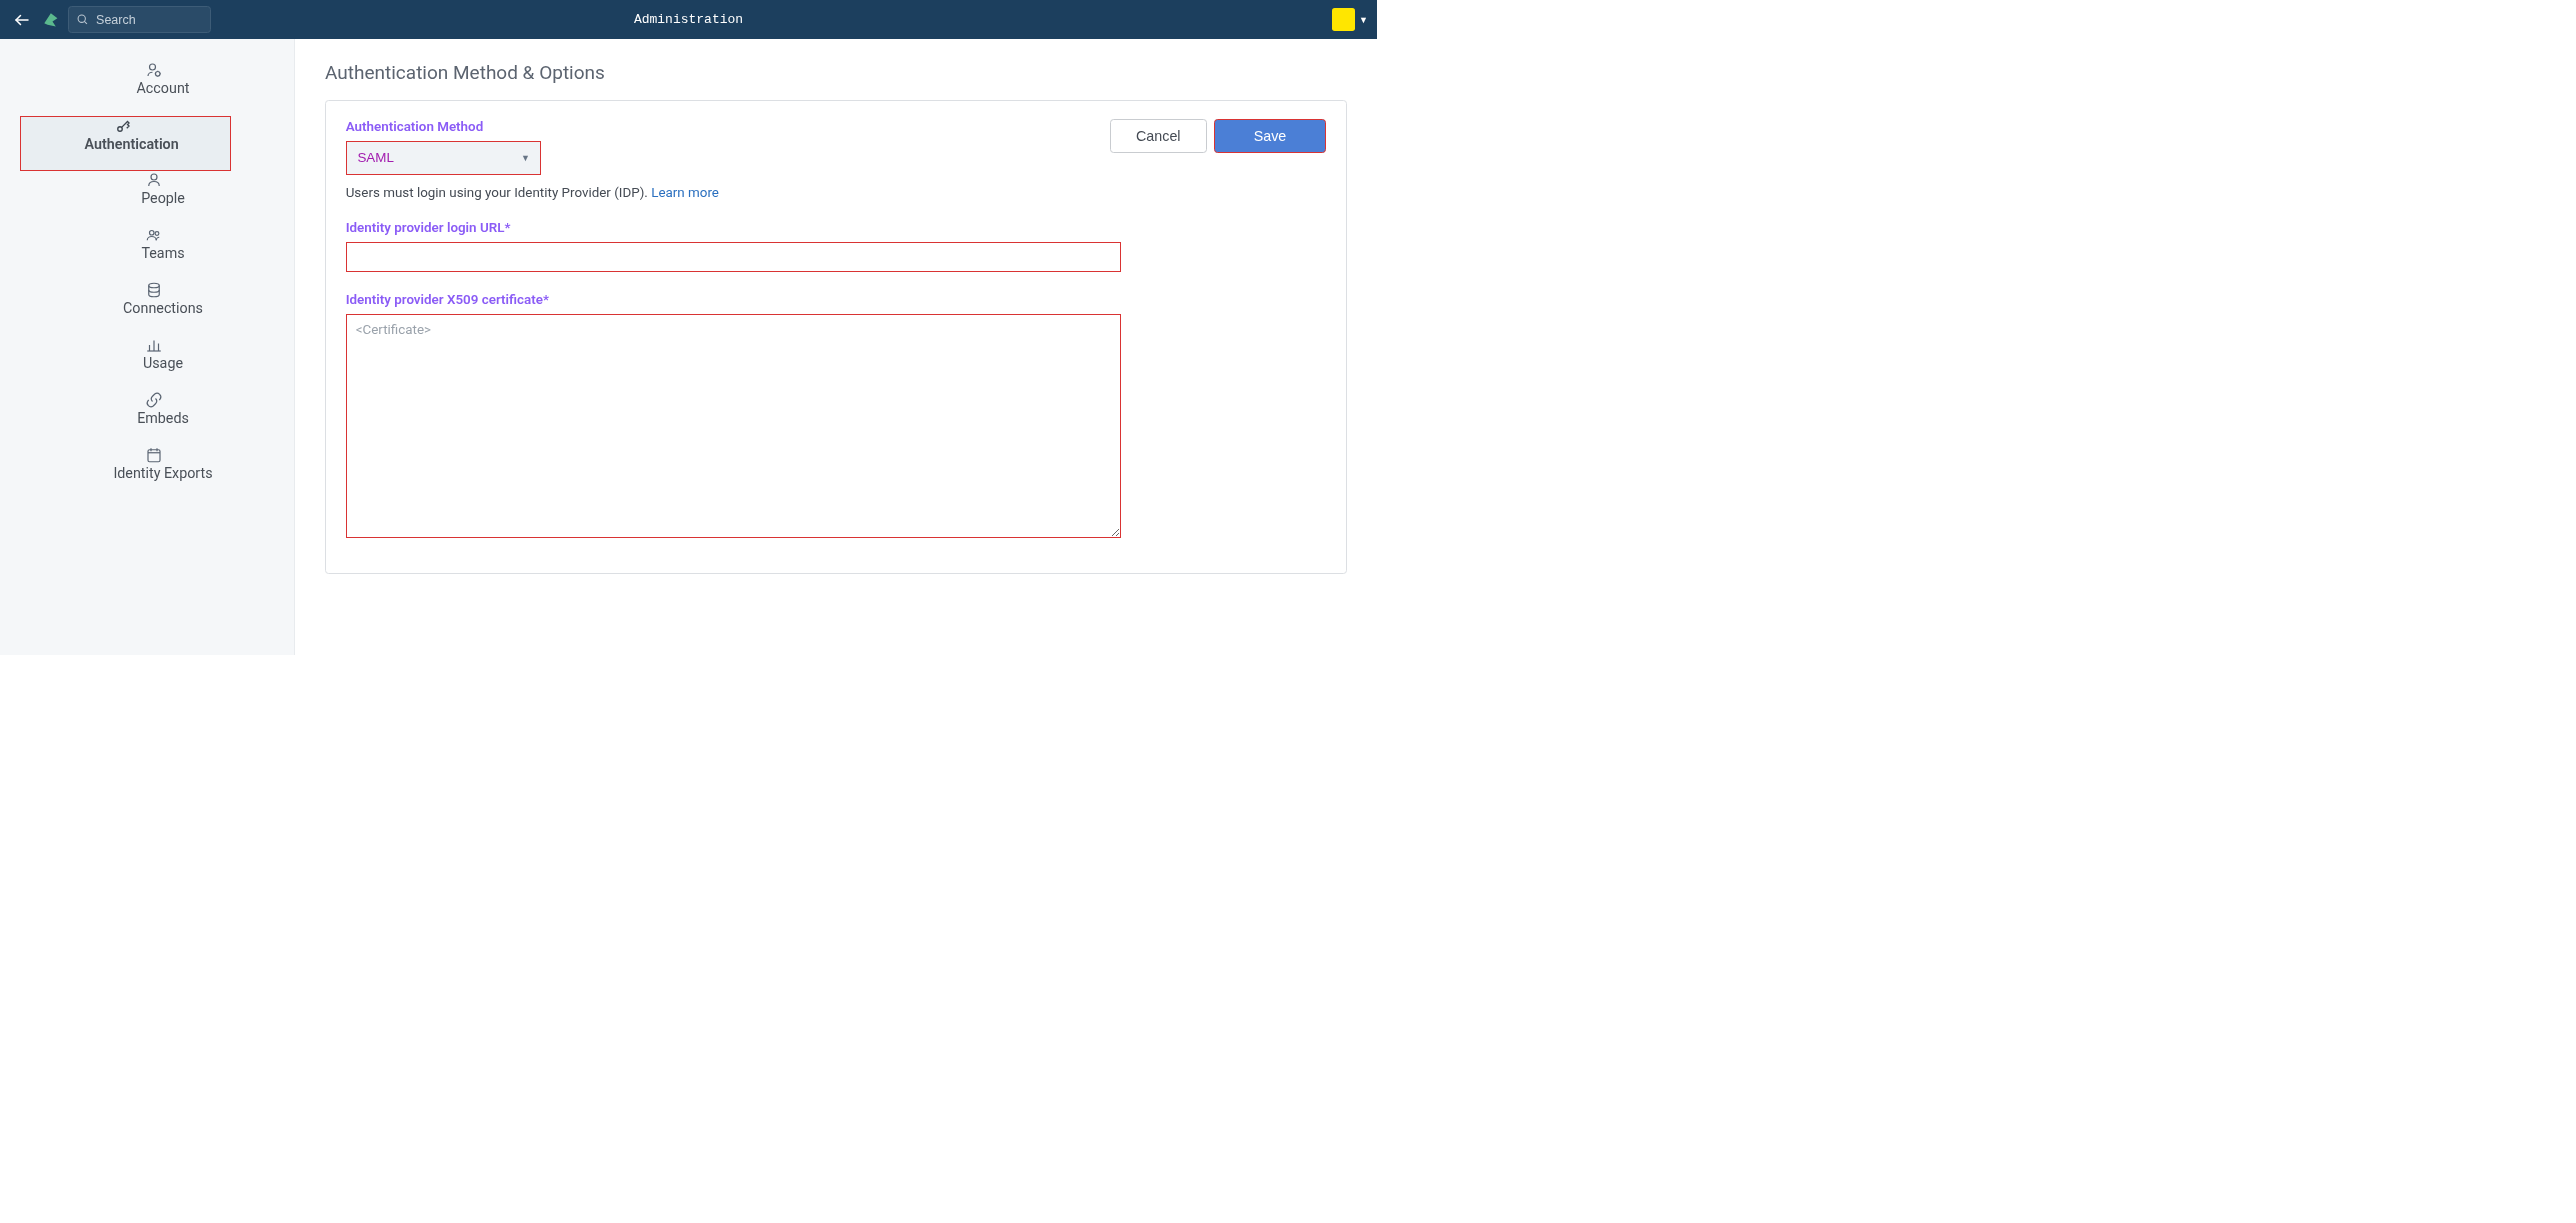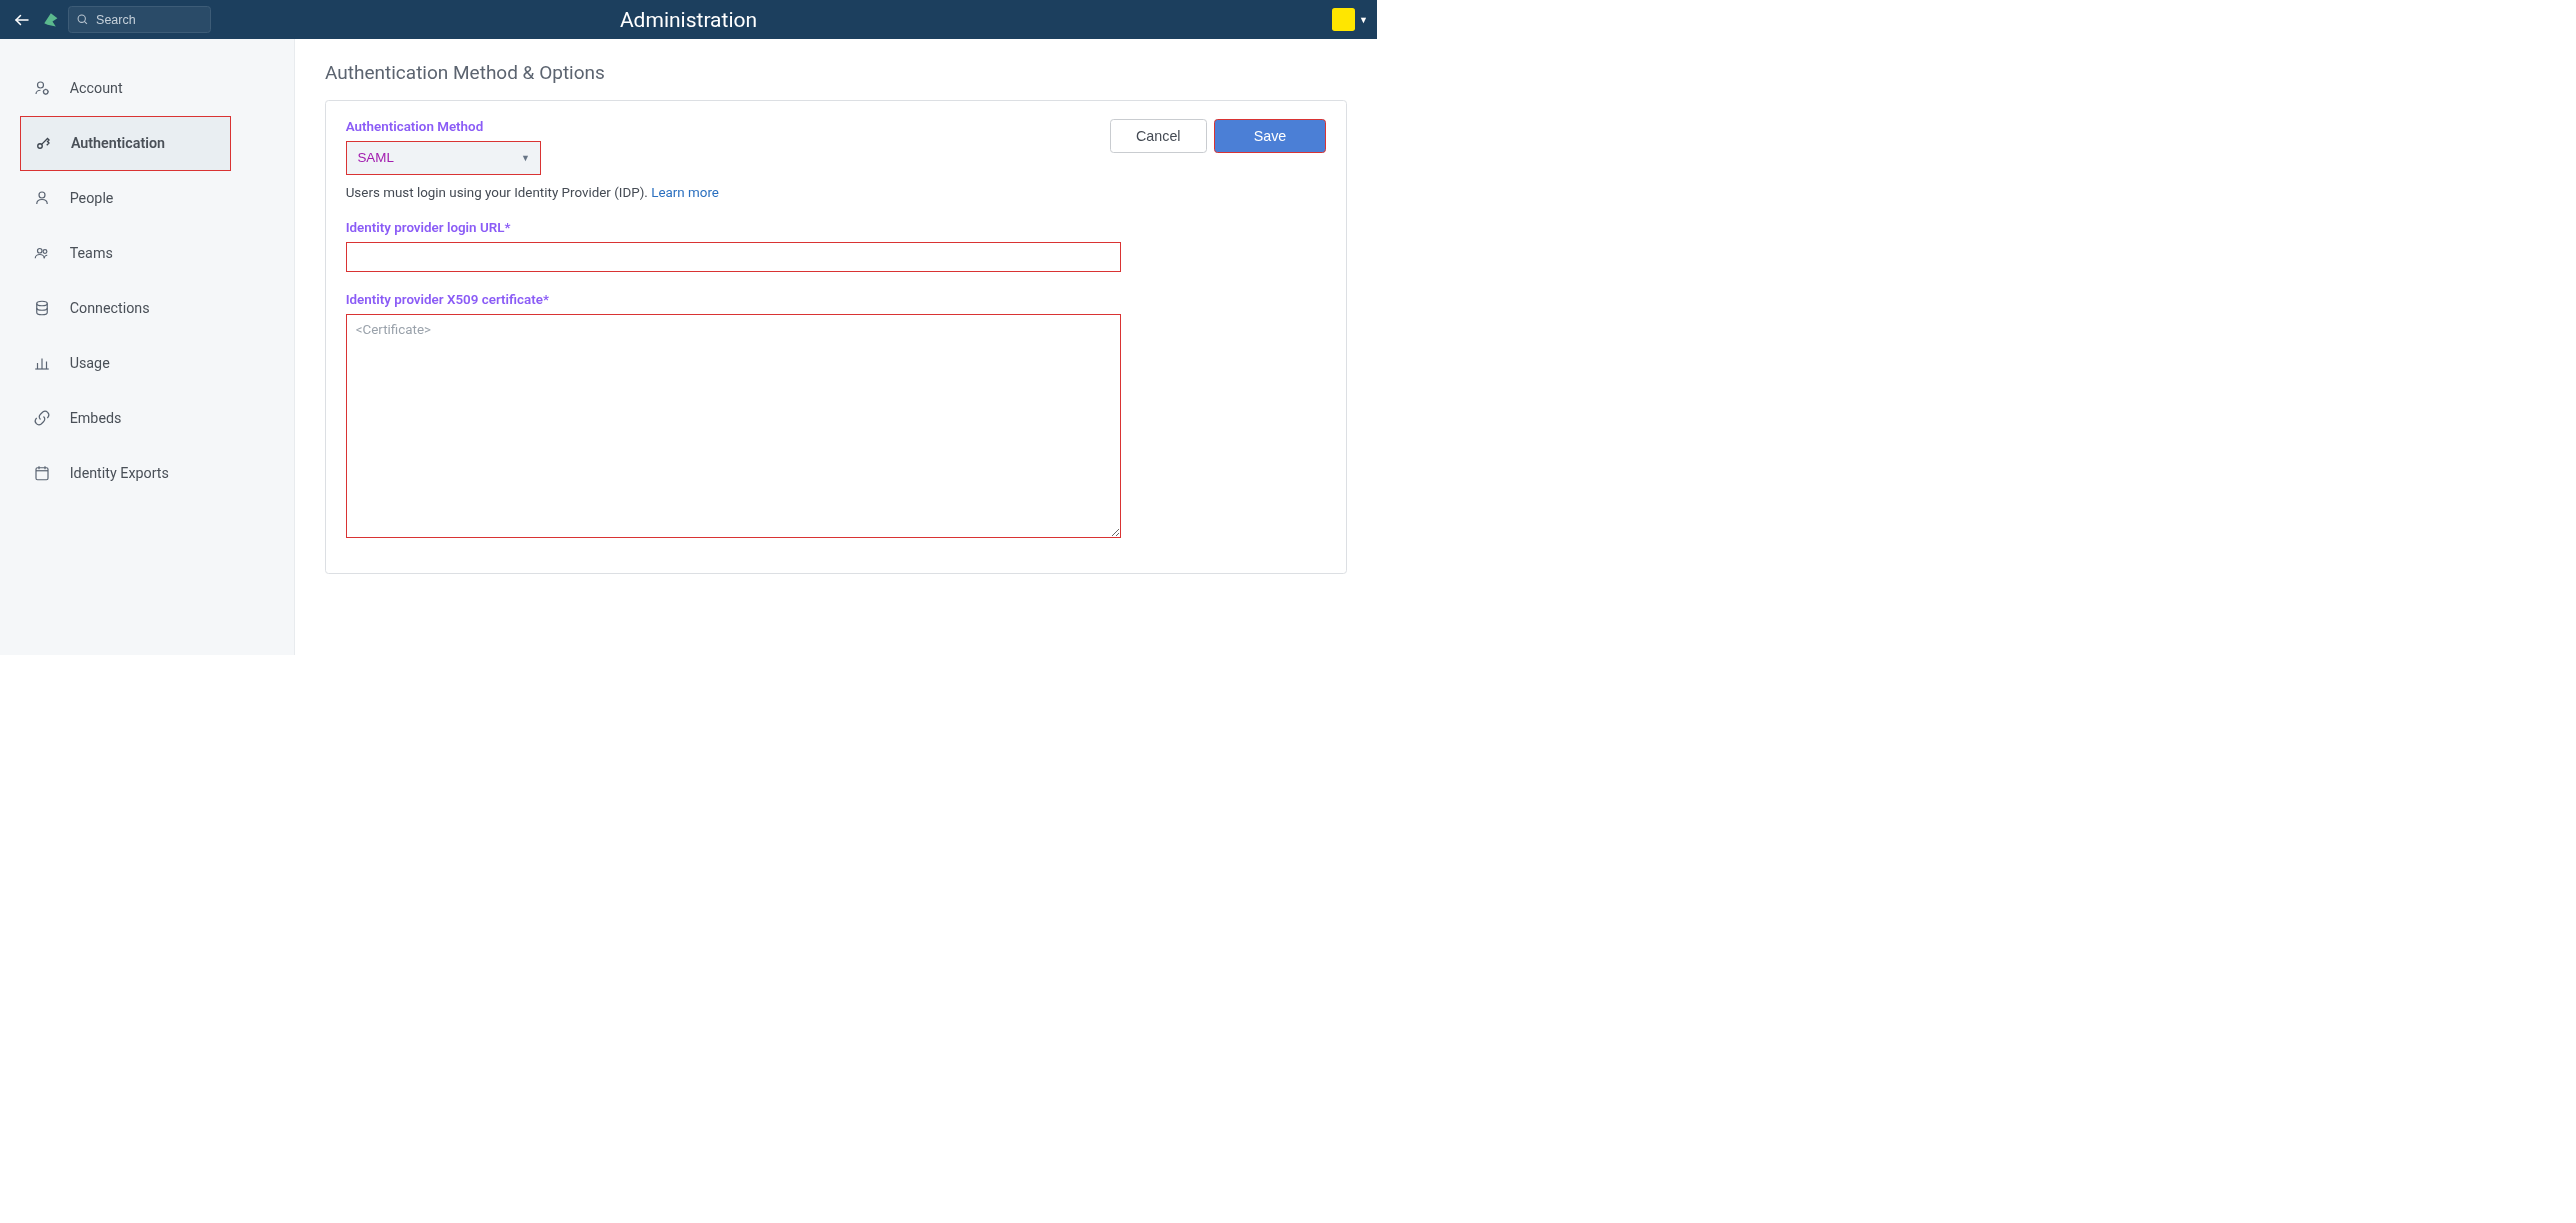--- a/index.html
+++ b/index.html
@@ -69,22 +69,23 @@
       width: 100%;
     }
     .search-input::placeholder {
       color: #c5d0da;
     }
     .header-title {
       position: absolute;
       left: 50%;
       transform: translateX(-50%);
       color: #fff;
-      font-size: 21px;
+      font-size: 13px;
       font-weight: 400;
+      font-family: Liberation Mono, monospace;
     }
     .user-menu {
       position: absolute;
       right: 9px;
       display: flex;
       align-items: center;
       gap: 3.6px;
     }
     .user-avatar {
       width: 23px;
@@ -108,20 +109,21 @@
       padding-top: 21.5px;
     }
     .sidebar-item {
       height: 55px;
       display: flex;
       align-items: center;
       padding-left: 32px;
       cursor: pointer;
       font-size: 14.3px;
       color: #4a5058;
+      flex-direction: column;
     }
     .sidebar-item.active {
       background: #e9eef2;
       font-weight: 600;
       border: 1.8px solid #d93333;
       margin-left: 19.7px;
       margin-right: 63px;
       padding-left: 12.5px;
     }
     .sidebar-icon {

